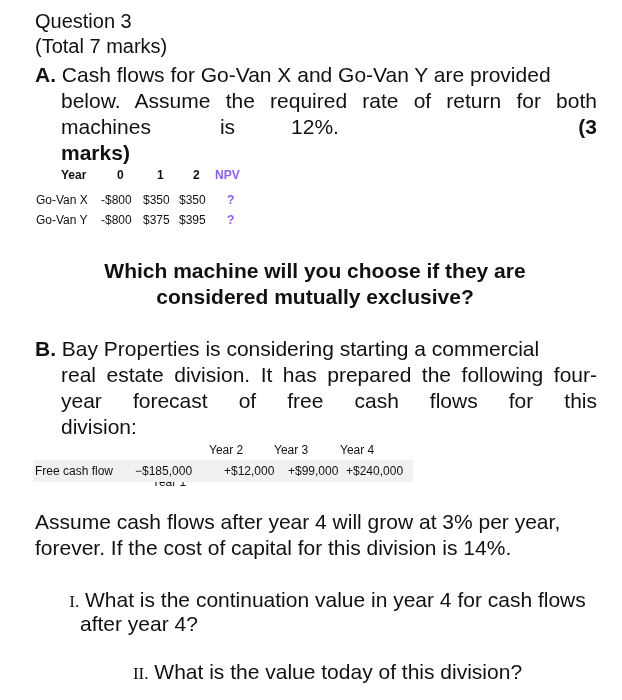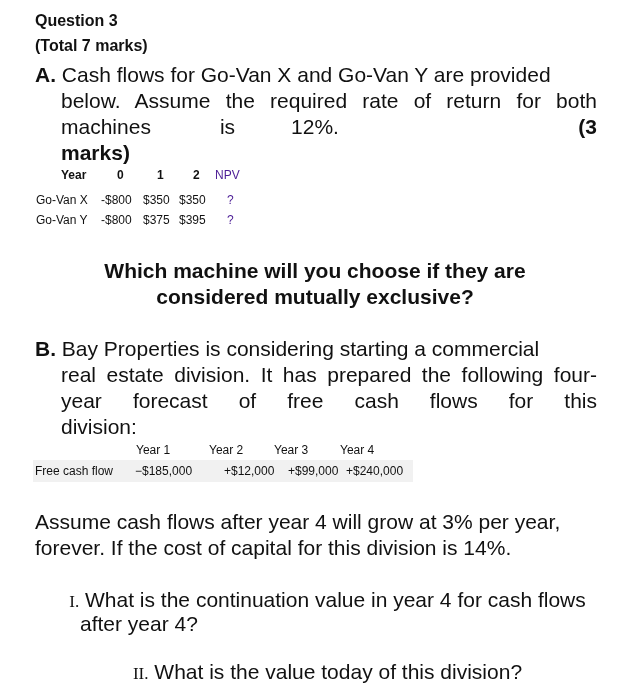--- a/index.html
+++ b/index.html
@@ -1,24 +1,24 @@
 <!DOCTYPE html>
 <html><head>
   <meta charset="utf-8">
   <style>
     html, body { margin: 0; padding: 0; background: #ffffff; }
     body { width: 622px; height: 700px; position: relative; overflow: hidden;
            font-family: "Liberation Sans", sans-serif; color: #111; }
     .abs { position: absolute; }
-    .h-title { left: 35px; font-size: 16px; font-weight: bold; line-height: 24px; }
+    .h-title { left: 35px; font-size: 20px; font-weight: normal; line-height: 24px; }
     .para { font-size: 21px; line-height: 26px; text-align: justify; }
     .para .lead { font-weight: bold; }
     .marks { font-weight: bold; }
     .small { font-size: 12px; line-height: 20px; }
-    .red { color: #4c1d95; font-weight: normal; text-align: right; }
+    .red { color: #8b5cf6; font-weight: bold; text-align: right; }
     .bold { font-weight: bold; }
     .center { text-align: center; }
     .fcf-row { background: #f1f1f1; padding: 1px 4px 2px 2px; white-space: nowrap; }
     .cell { display: inline-block; }
     .roman { font-family: "Liberation Serif", serif; font-size: 17px; }
   </style>
 </head>
 <body>
 
 <div class="abs h-title" style="top:9px;">Question 3</div>
@@ -70,21 +70,21 @@
   <span class="lead">B.</span>
   <span>Bay Properties is considering starting a commercial</span>
 </div>
 <div class="abs para" style="left:61px; top:362px; width:536px; text-align-last:justify;">real estate division. It has prepared the following four-</div>
 <div class="abs para" style="left:61px; top:388px; width:536px; text-align-last:justify;">year forecast of free cash flows for this</div>
 <div class="abs para" style="left:61px; top:414px; width:536px;">
   <span>division:</span>
 </div>
 
 <div class="abs small" style="left:136px; top:440px; width:300px;">
-  <span class="cell" style="position:absolute; left:0;">Year 1</span>
+  <span class="cell" style="position:absolute; left:16px;margin-top:32px;">Year 1</span>
   <span class="cell" style="position:absolute; left:73px;">Year 2</span>
   <span class="cell" style="position:absolute; left:138px;">Year 3</span>
   <span class="cell" style="position:absolute; left:204px;">Year 4</span>
 </div>
 <div class="abs small fcf-row" style="left:33px; top:460px; width:374px; height:19px;">
   <span class="cell" style="position:absolute; left:2px;">Free cash flow</span>
   <span class="cell" style="position:absolute; left:102px;">−$185,000</span>
   <span class="cell" style="position:absolute; left:191px;">+$12,000</span>
   <span class="cell" style="position:absolute; left:255px;">+$99,000</span>
   <span class="cell" style="position:absolute; left:313px;">+$240,000</span>

